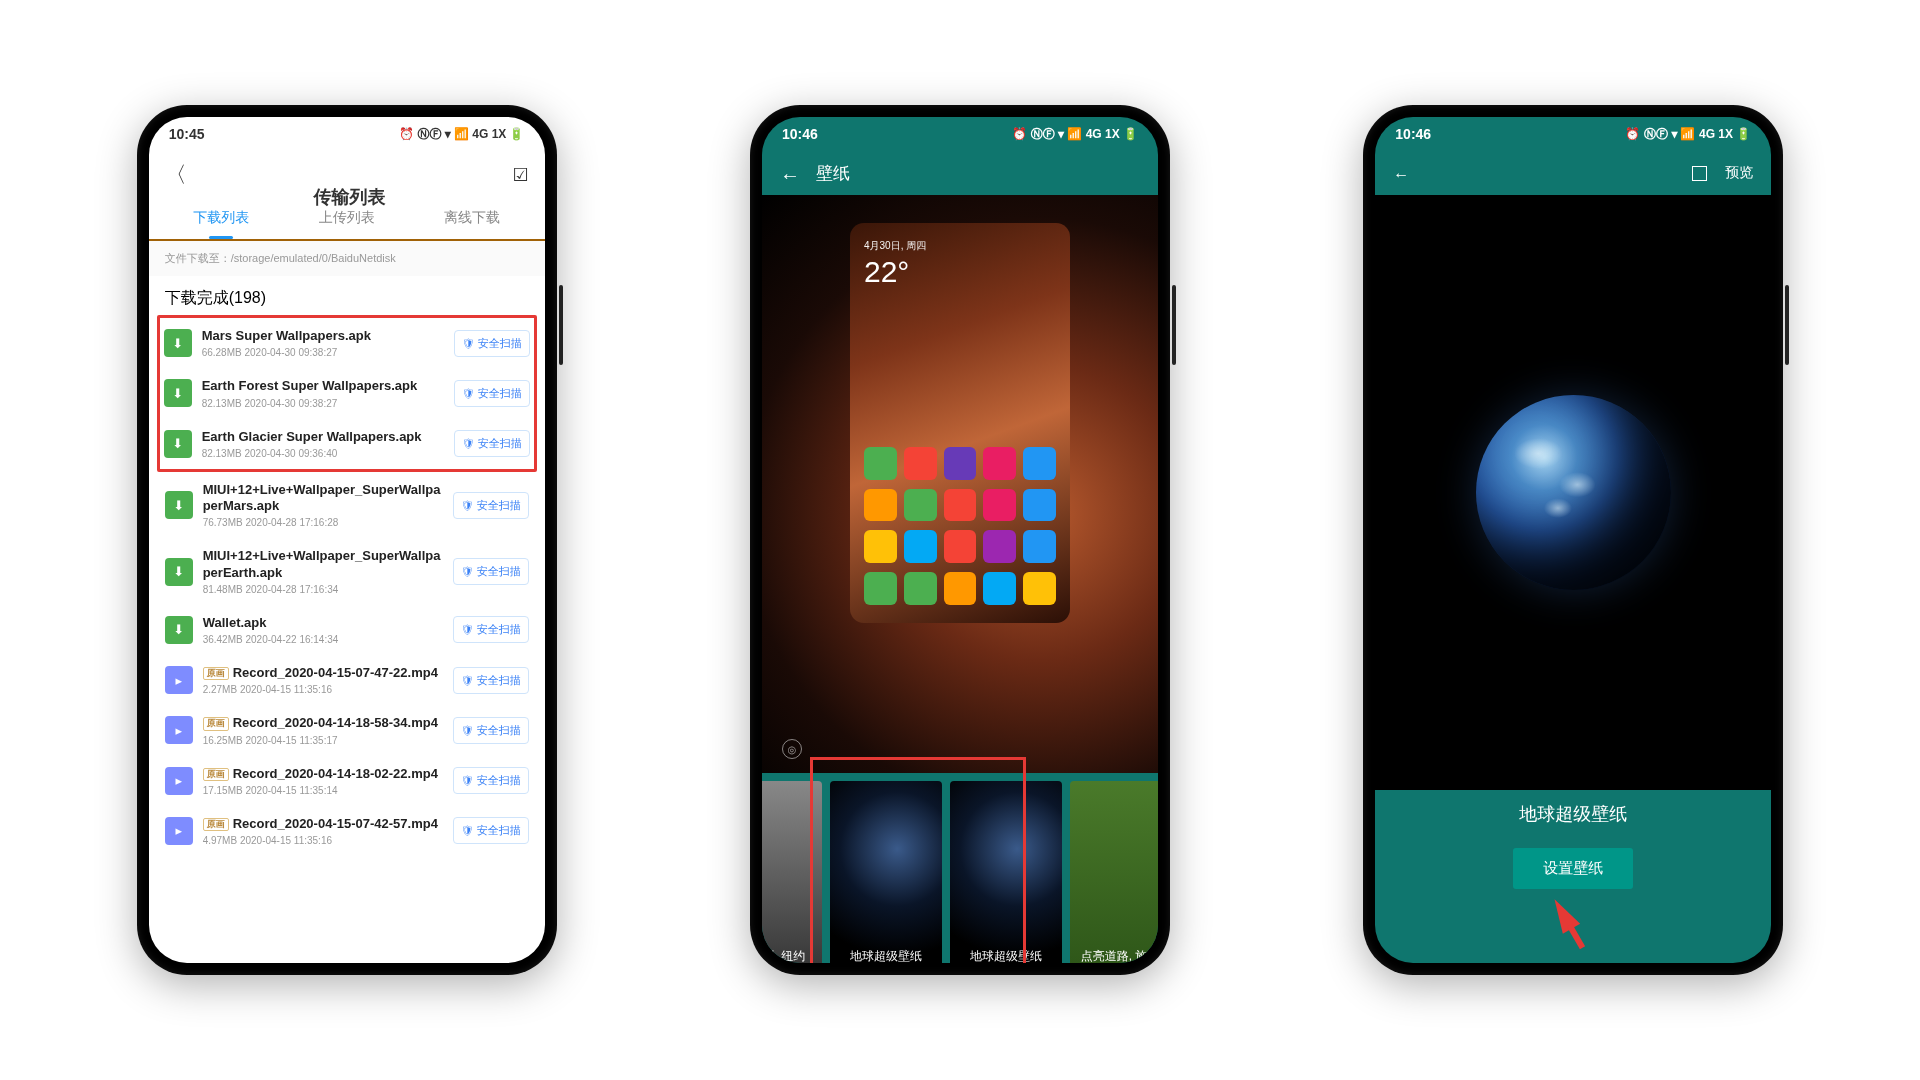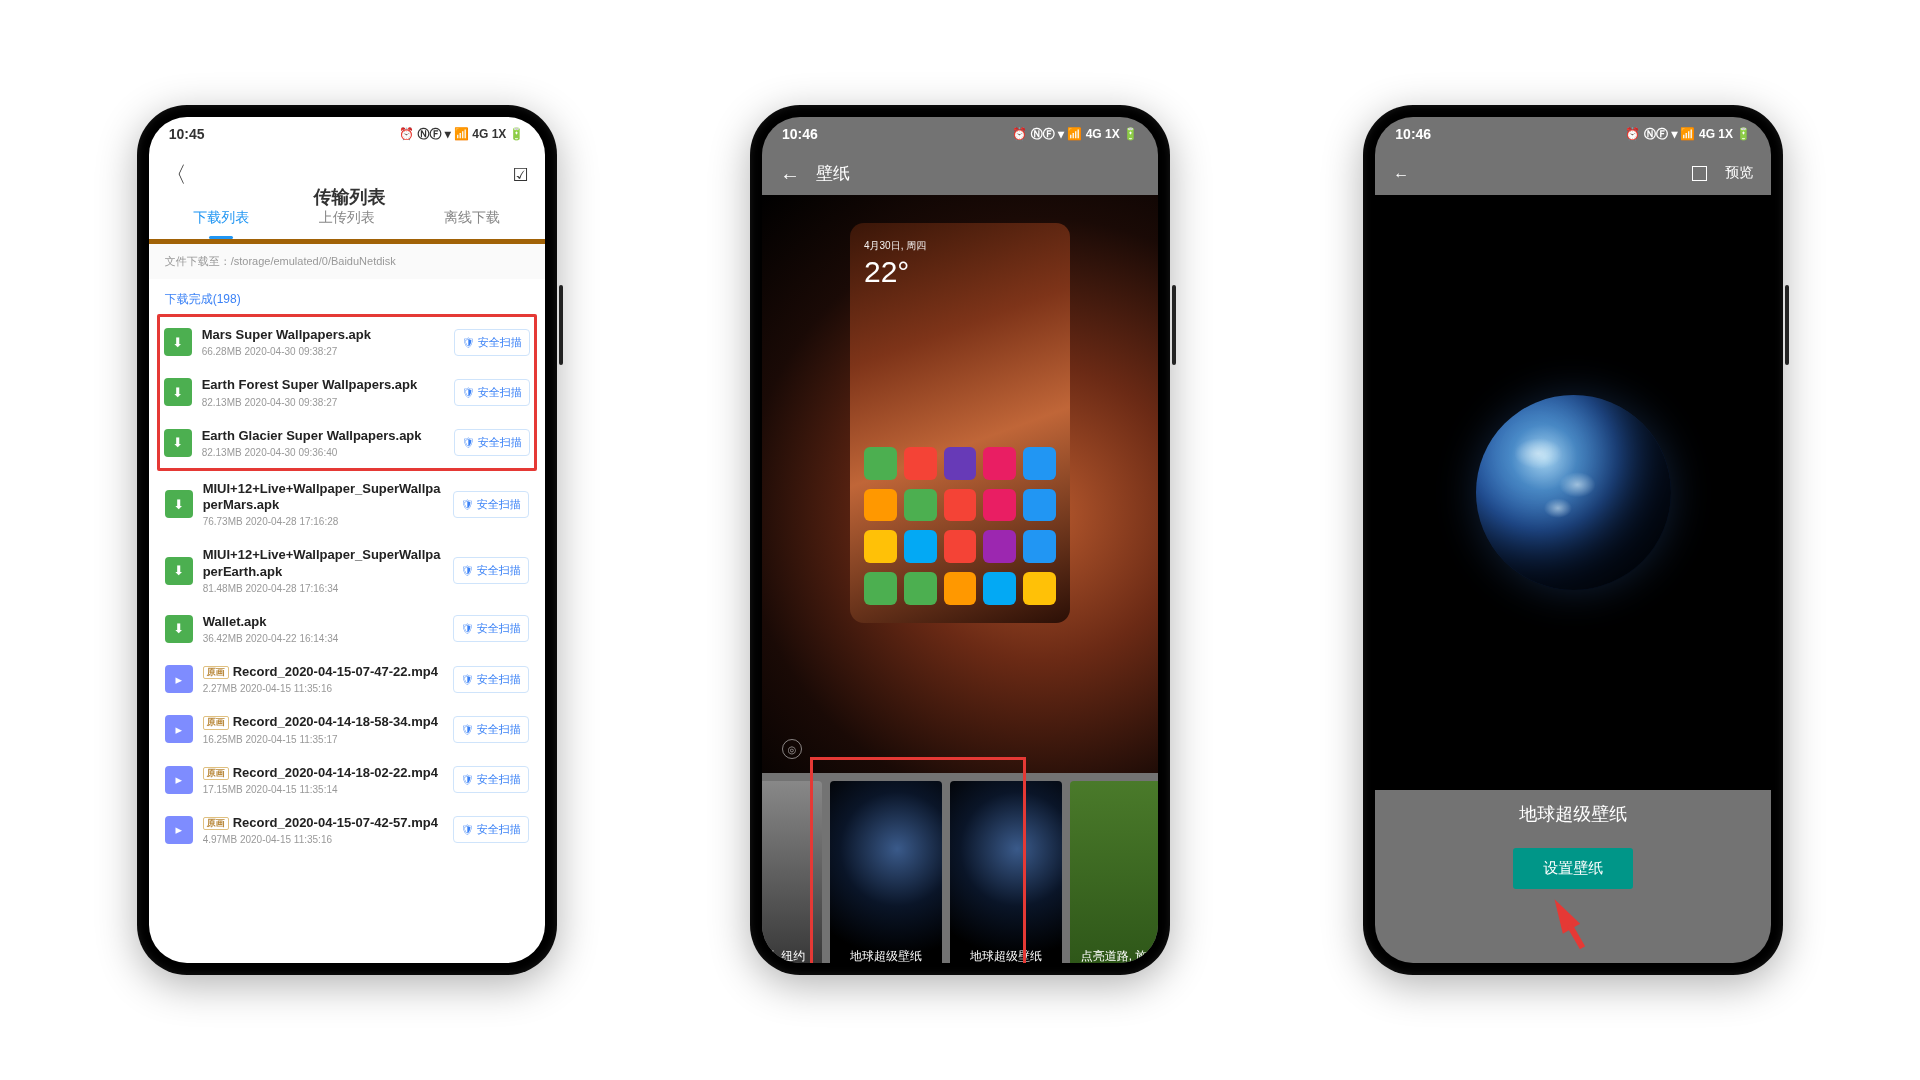--- a/index.html
+++ b/index.html
@@ -33,21 +33,21 @@
   border-radius: 2px;
 }
 .phone-screen {
   width: 100%;
   height: 100%;
   border-radius: 38px;
   overflow: hidden;
   position: relative;
 }
 .screen-white { background: #fff; color: #333; }
-.screen-dark { background: #737373; color: #fff; }
+.screen-dark { background: #0f766e; color: #fff; }
 
 
 .status-bar {
   height: 34px;
   display: flex;
   align-items: center;
   padding: 0 20px;
   font-size: 14px;
   font-weight: 700;
 }
@@ -61,21 +61,21 @@
   justify-content: space-between;
   padding: 8px 16px;
   height: 48px;
 }
 .title-bar .back { font-size: 22px; font-weight: 300; }
 .title-bar .title { font-size: 18px; font-weight: 600; margin-top: 44px; }
 .title-bar .action { font-size: 18px; }
 .tabs {
   display: flex;
   padding: 0 10px;
-  border-bottom: 5px solid #a16207;
+  border-bottom: 2px solid #a16207;
 }
 .tab {
   flex: 1;
   text-align: center;
   padding: 10px 4px 12px;
   font-size: 14px;
   color: #888;
   position: relative;
 }
 .tab.active { color: #2196f3; }
@@ -91,22 +91,22 @@
   border-radius: 2px;
 }
 .path-info {
   padding: 10px 16px;
   font-size: 11px;
   color: #999;
   background: #fafafa;
 }
 .section-label {
   padding: 12px 16px 6px;
-  font-size: 12px;
-  color: #3b82f6;
+  font-size: 16px;
+  color: #000000;
 }
 .file-list { padding: 0 12px; }
 .file-item {
   display: flex;
   align-items: center;
   padding: 10px 4px;
   gap: 10px;
 }
 .file-icon {
   width: 28px;

